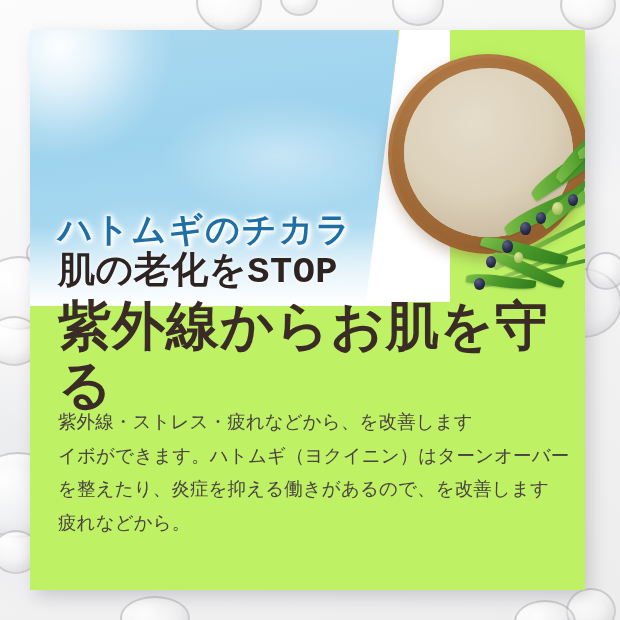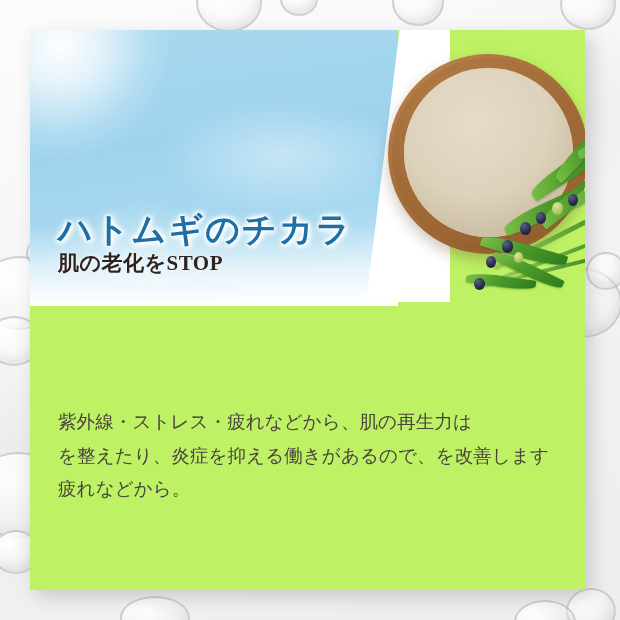--- a/index.html
+++ b/index.html
@@ -223,22 +223,22 @@
     color: #1d6fa6;
     letter-spacing: 2px;
     line-height: 1.15;
     text-shadow:
        0 0 6px #ffffff,  0 0 10px #ffffff,
        1px 1px 3px #ffffff, -1px -1px 3px #ffffff,
        2px 0 6px rgba(255,255,255,0.95), 0 2px 6px rgba(255,255,255,0.95);
     margin: 0 0 2px 0;
   }
   .h-dark {
-    font-family: Liberation Serif, serif;
-    font-size: 21px;
+    font-family: Liberation Mono, monospace;
+    font-size: 37px;
     font-weight: 700;
     color: #2d2422;
     letter-spacing: 0.5px;
     line-height: 1.18;
     margin: 0 0 2px 0;
     text-shadow: 0 0 4px rgba(255,255,255,0.9);
   }
   .h-big {
     font-family: "Liberation Serif", "DejaVu Serif", serif;
     font-size: 53px;
@@ -329,22 +329,24 @@
         <div class="seed" style="left:6px; top:120px; width:10px; height:12px;"></div>
         <div class="seed pale" style="left:34px; top:116px; width:9px; height:11px;"></div>
         <div class="seed" style="left:-6px; top:142px; width:11px; height:12px;"></div>
 
       </div>
     </div>
 
     <div class="headline-zone">
       <div class="h-blue">ハトムギのチカラ</div>
       <div class="h-dark">肌の老化をSTOP</div>
+      <div class="h-big">紫外線からお肌を守る</div>
     </div>
 
     <div class="body-copy">
-      <p>紫外線・ストレス・疲れなどから、肌の再生力は</p>
+      <p>紫外線・ストレス・疲れなどから、を改善します</p>
+      <p>イボができます。ハトムギ（ヨクイニン）はターンオーバー</p>
       <p>を整えたり、炎症を抑える働きがあるので、を改善します</p>
       <p>疲れなどから。</p>
     </div>
 
   </div>
 </div>
 
 </body></html>

